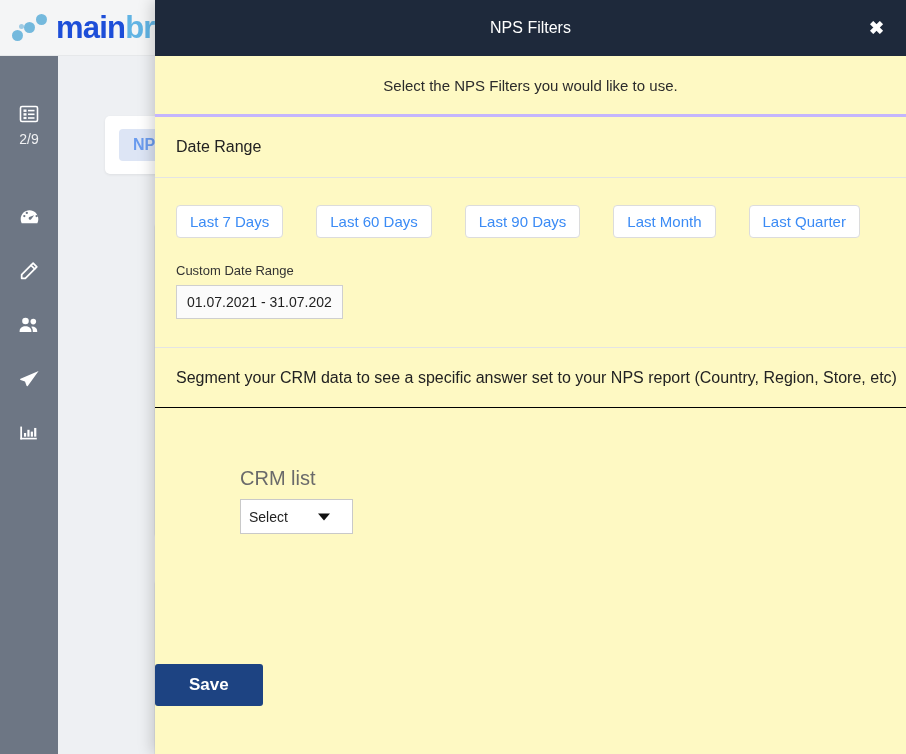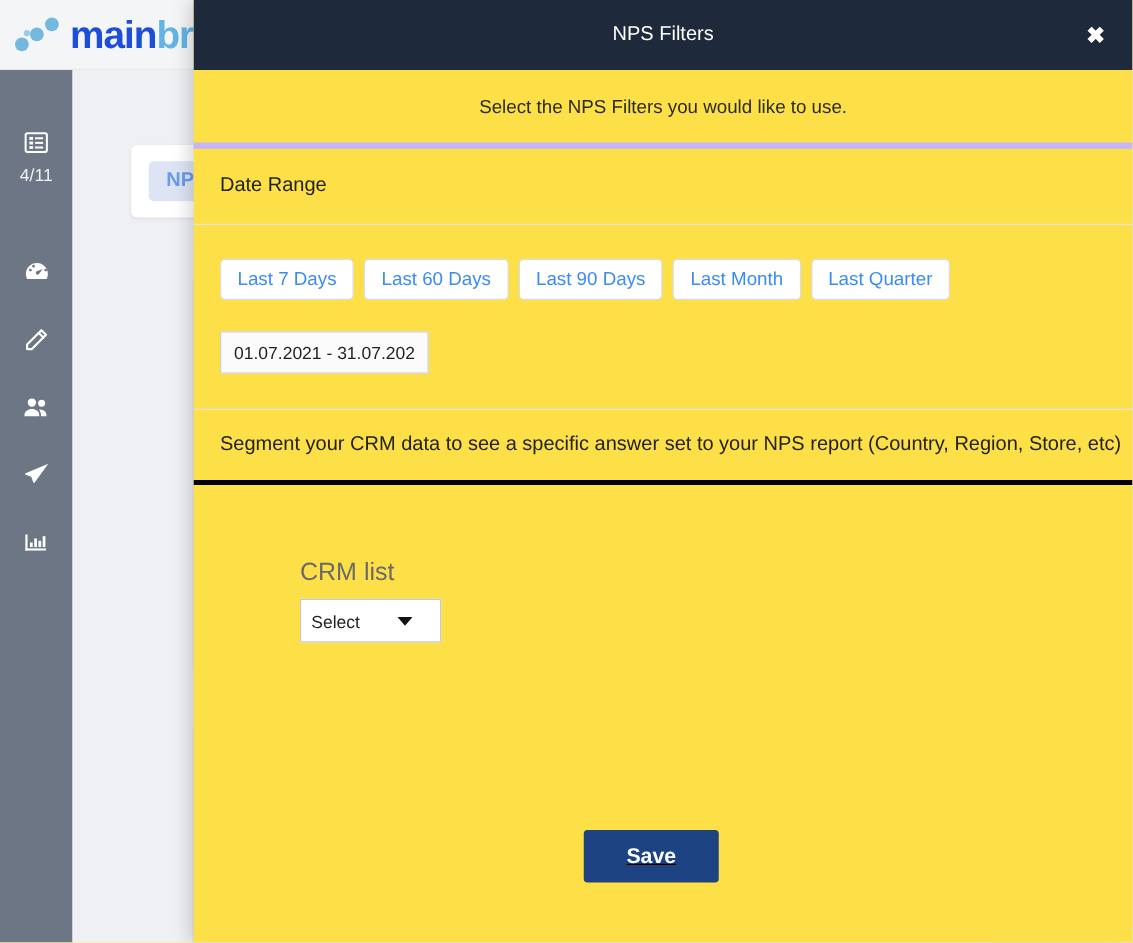--- a/index.html
+++ b/index.html
@@ -162,21 +162,21 @@
     border-radius: 3px;
     box-sizing: border-box;
   }
 
   
   .modal {
     position: absolute;
     left: 155px; top: 0;
     width: 751px;
     height: 754px;
-    background: #fde047;
+    background: #fef9c3;
     box-shadow: -3px 0 14px rgba(0,0,0,0.18);
     display: flex;
     flex-direction: column;
   }
   .modal-header {
     height: 56px;
     background: #1e293b;
     color: #ffffff;
     display: flex;
     align-items: center;
@@ -201,39 +201,39 @@
     cursor: pointer;
     padding: 6px;
   }
   .modal-subtitle {
     height: 58px;
     display: flex;
     align-items: center;
     justify-content: center;
     font-size: 15px;
     color: #2b2b2b;
-    border-bottom: 5px solid #c4b5fd;
+    border-bottom: 3px solid #c4b5fd;
     flex: 0 0 auto;
   }
   .section-title-row {
     height: 61px;
     display: flex;
     align-items: center;
     padding-left: 21px;
     border-bottom: 1px solid #e4e4e4;
     box-sizing: border-box;
     flex: 0 0 auto;
   }
   .section-title {
     font-size: 16px;
     color: #222222;
   }
   .range-buttons {
     display: flex;
-    gap: 8px;
+    gap: 33px;
     padding: 27px 0 0 21px;
   }
   .range-btn {
     background: #ffffff;
     border: 1px solid #dcdcdc;
     border-radius: 4px;
     color: #3b8bf5;
     font-size: 15px;
     font-family: "Liberation Sans", sans-serif;
     padding: 7px 13px;
@@ -259,21 +259,21 @@
     box-sizing: border-box;
     outline: none;
   }
   .segment-row {
     margin-top: 28px;
     height: 61px;
     display: flex;
     align-items: center;
     padding-left: 21px;
     border-top: 1px solid #e4e4e4;
-    border-bottom: 4px solid #000000;
+    border-bottom: 1px solid #000000;
     box-sizing: border-box;
   }
   .segment-text {
     font-size: 16px;
     color: #222222;
   }
   .crm-block {
     padding: 59px 0 0 85px;
   }
   .crm-label {
@@ -309,22 +309,21 @@
     width: 0; height: 0;
     border-left: 6px solid transparent;
     border-right: 6px solid transparent;
     border-top: 7px solid #111111;
     pointer-events: none;
   }
   .modal-footer {
     margin-top: auto;
     padding: 0 19px 48px 0;
     display: flex;
-    justify-content: center;
-    text-decoration: underline;
+    justify-content: flex-start;
   }
   .save-btn {
     background: #1d4382;
     color: #ffffff;
     border: none;
     border-radius: 3px;
     font-size: 17px;
     font-weight: bold;
     font-family: "Liberation Sans", sans-serif;
     padding: 11px 34px;
@@ -354,21 +353,21 @@
         <svg width="20" height="20" viewBox="0 0 20 20" fill="none">
           <rect x="1.5" y="2.5" width="17" height="15" rx="1.5" stroke="#ffffff" stroke-width="1.6"></rect>
           <rect x="4.5" y="5.5" width="3" height="2.4" fill="#ffffff"></rect>
           <rect x="4.5" y="9.2" width="3" height="2.4" fill="#ffffff"></rect>
           <rect x="4.5" y="12.9" width="3" height="2.2" fill="#ffffff"></rect>
           <rect x="9" y="5.8" width="6.5" height="1.6" fill="#ffffff"></rect>
           <rect x="9" y="9.5" width="6.5" height="1.6" fill="#ffffff"></rect>
           <rect x="9" y="13.2" width="6.5" height="1.6" fill="#ffffff"></rect>
         </svg>
       </span>
-      <span class="count-label">4/11</span>
+      <span class="count-label">2/9</span>
     </div>
 
     <div class="side-icons">
       <span class="side-ico">
         <span>
           <svg width="23" height="23" viewBox="0 0 24 24" fill="#ffffff">
             <path d="M12 4.5C6.9 4.5 2.8 8.6 2.8 13.7c0 1.5.4 2.9 1 4.2h16.4c.6-1.3 1-2.7 1-4.2C21.2 8.6 17.1 4.5 12 4.5zm-5.4 7.2a1.2 1.2 0 1 1 0-2.4 1.2 1.2 0 0 1 0 2.4zm2.6-3.3a1.2 1.2 0 1 1 0-2.4 1.2 1.2 0 0 1 0 2.4zm7.6 1.3-3.1 4.1a1.5 1.5 0 1 1-1.9-2.3l5-1.8zm2.6 2a1.2 1.2 0 1 1 0-2.4 1.2 1.2 0 0 1 0 2.4z"></path>
           </svg>
         </span>
       </span>
@@ -443,20 +442,21 @@
 
   <div class="range-buttons">
     <button class="range-btn">Last 7 Days</button>
     <button class="range-btn">Last 60 Days</button>
     <button class="range-btn">Last 90 Days</button>
     <button class="range-btn">Last Month</button>
     <button class="range-btn">Last Quarter</button>
   </div>
 
   <div class="custom-range-block">
+    <div class="field-label">Custom Date Range</div>
     <input class="date-input" type="text" value="01.07.2021 - 31.07.2021" style="">
   </div>
 
   <div class="segment-row">
     <span class="segment-text">Segment your CRM data to see a specific answer set to your NPS report (Country, Region, Store, etc)</span>
   </div>
 
   <div class="crm-block">
     <div class="crm-label">CRM list</div>
     <div class="crm-select-wrap">

